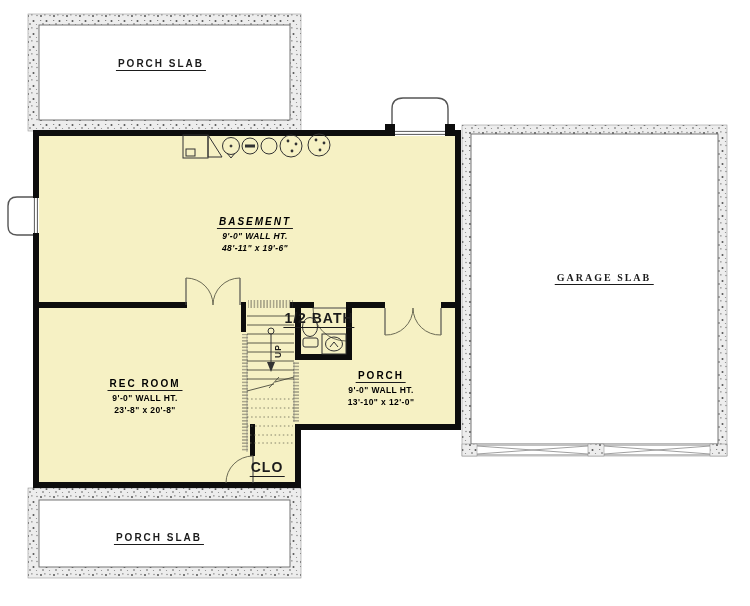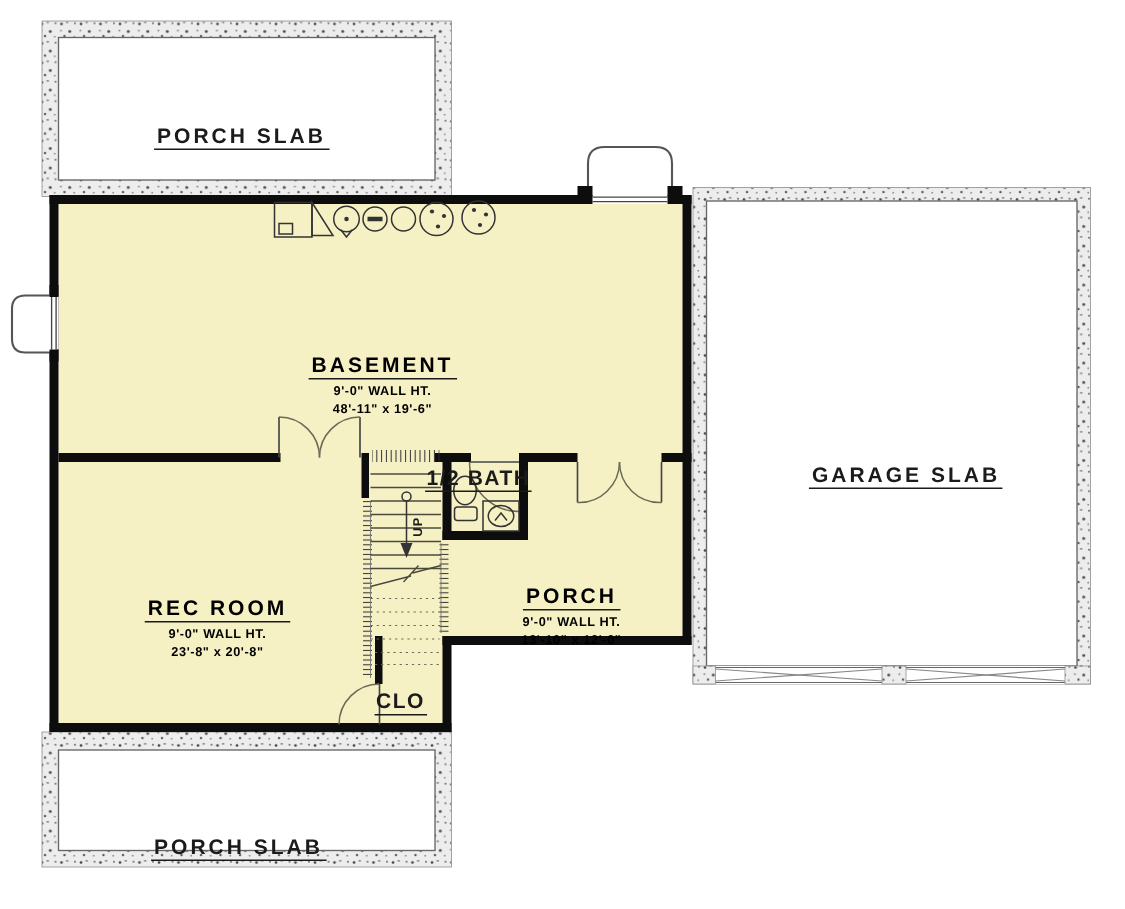--- a/index.html
+++ b/index.html
@@ -1,21 +1,21 @@
 <!DOCTYPE html>
 <html><head>
 <meta charset="utf-8">
 <style>
   html,body{margin:0;padding:0;background:#fff;}
   #plan{position:relative;width:750px;height:606px;background:#ffffff;overflow:hidden;
         font-family:"Liberation Sans", sans-serif;}
   #linework{position:absolute;left:0;top:0;}
   .lbl{position:absolute;transform:translateX(-50%);text-align:center;color:#1b1b1b;white-space:nowrap;}
-  .lbl-title{font-size:14px;font-weight:bold;letter-spacing:2px;
-             border-bottom:1.5px solid #1b1b1b;padding:0 2px 1px 2px;margin-top:24px;}
+  .lbl-title{font-size:10px;font-weight:bold;letter-spacing:2px;
+             border-bottom:1.5px solid #1b1b1b;padding:0 2px 1px 2px;}
   .lbl-sub{font-size:8.5px;font-weight:bold;letter-spacing:0.4px;margin-top:2px;}
   .lbl-small{font-size:14px;font-weight:bold;letter-spacing:1px;
              border-bottom:1.2px solid #1b1b1b;padding:0 1px 1px 1px;}
   .room-label{position:absolute;transform:translateX(-50%);text-align:center;}
   .room-label .lbl-title{display:inline-block;}
 </style>
 </head>
 <body>
 
 <div id="plan">
@@ -197,27 +197,27 @@
       <circle cx="319" cy="145" r="11"></circle>
       <circle cx="316" cy="140" r="1.4" fill="#333" stroke="none"></circle>
       <circle cx="324" cy="143" r="1.4" fill="#333" stroke="none"></circle>
       <circle cx="320" cy="150" r="1.4" fill="#333" stroke="none"></circle>
     </g>
   </g>
 </svg>
 
 <div class="lbl lbl-title" style="left:161px;top:58px;">PORCH SLAB</div>
 
-<div class="room-label" style="left:255px;top:211px;">
+<div class="room-label" style="left:255px;top:211px;font-style:italic;">
   <div class="lbl-title">BASEMENT</div>
   <div class="lbl-sub">9'-0" WALL HT.</div>
   <div class="lbl-sub">48'-11" x 19'-6"</div>
 </div>
 
-<div class="lbl lbl-title" style="left:604px;top:284px;">GARAGE SLAB</div>
+<div class="lbl lbl-title" style="left:604px;top:272px;font-family:Liberation Serif, serif;">GARAGE SLAB</div>
 
 <div class="room-label" style="left:145px;top:373px;">
   <div class="lbl-title">REC ROOM</div>
   <div class="lbl-sub">9'-0" WALL HT.</div>
   <div class="lbl-sub">23'-8" x 20'-8"</div>
 </div>
 
 <div class="room-label" style="left:381px;top:365px;">
   <div class="lbl-title">PORCH</div>
   <div class="lbl-sub">9'-0" WALL HT.</div>

